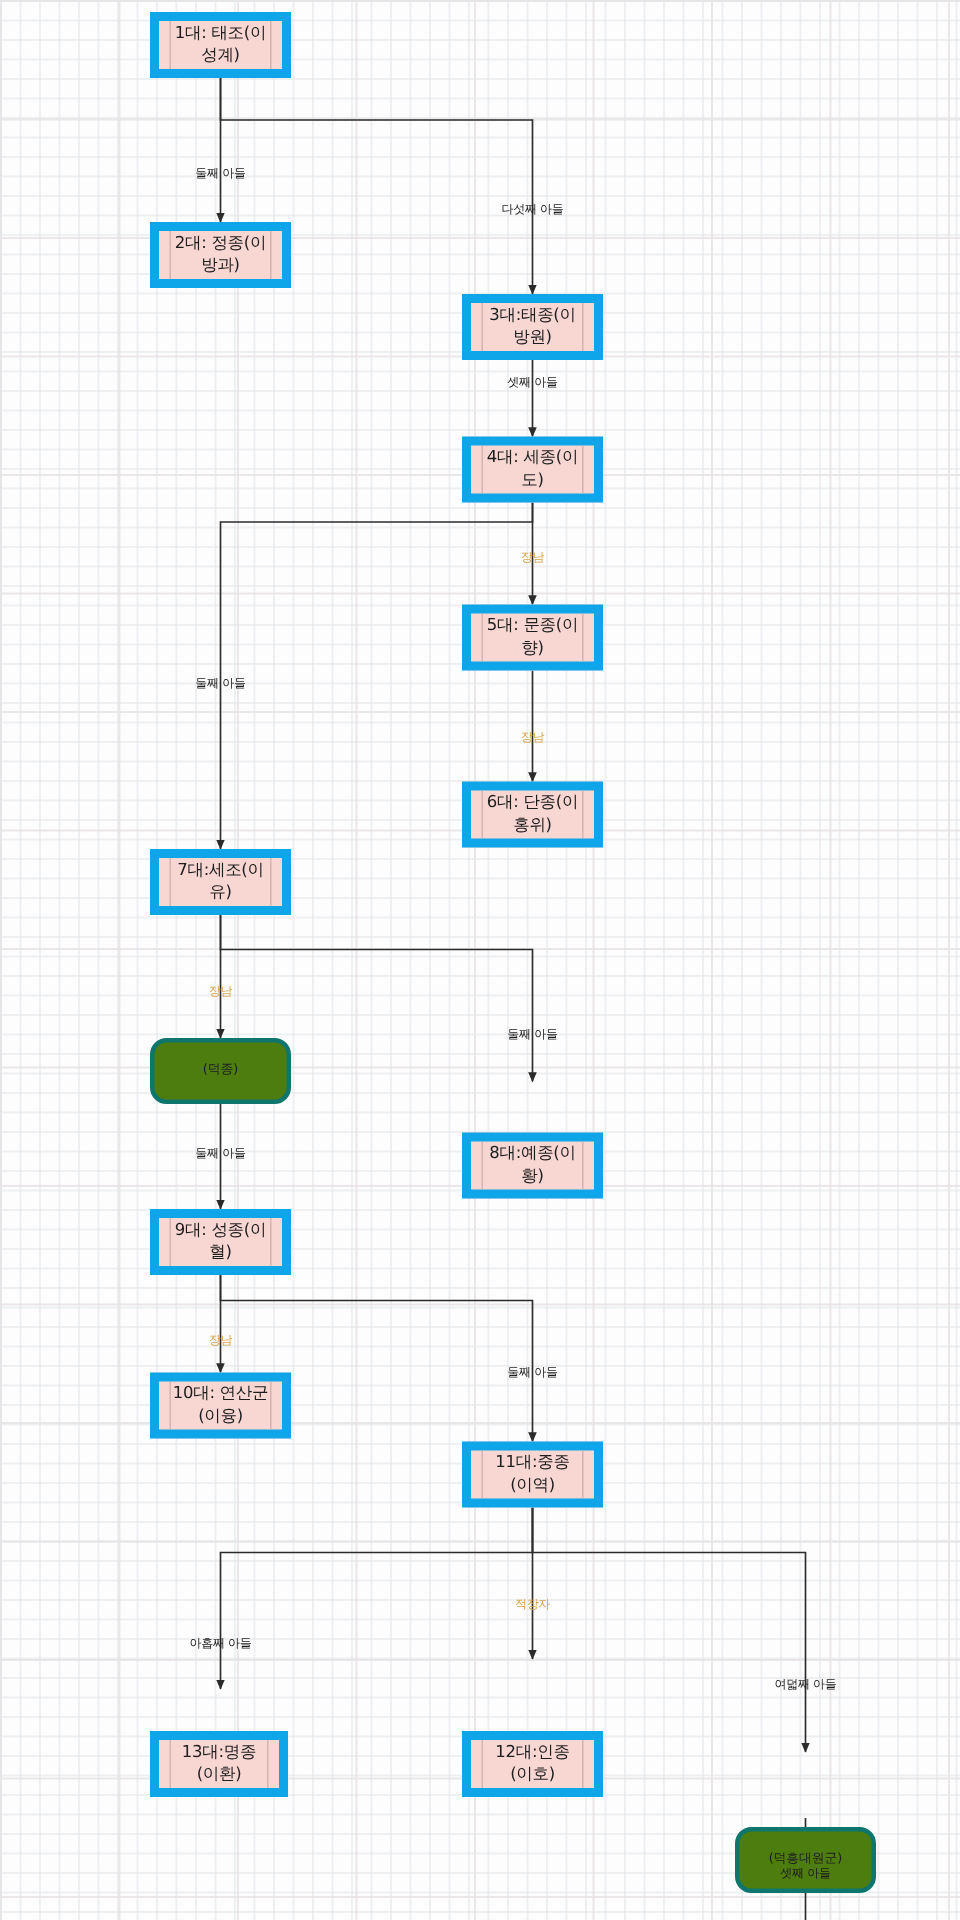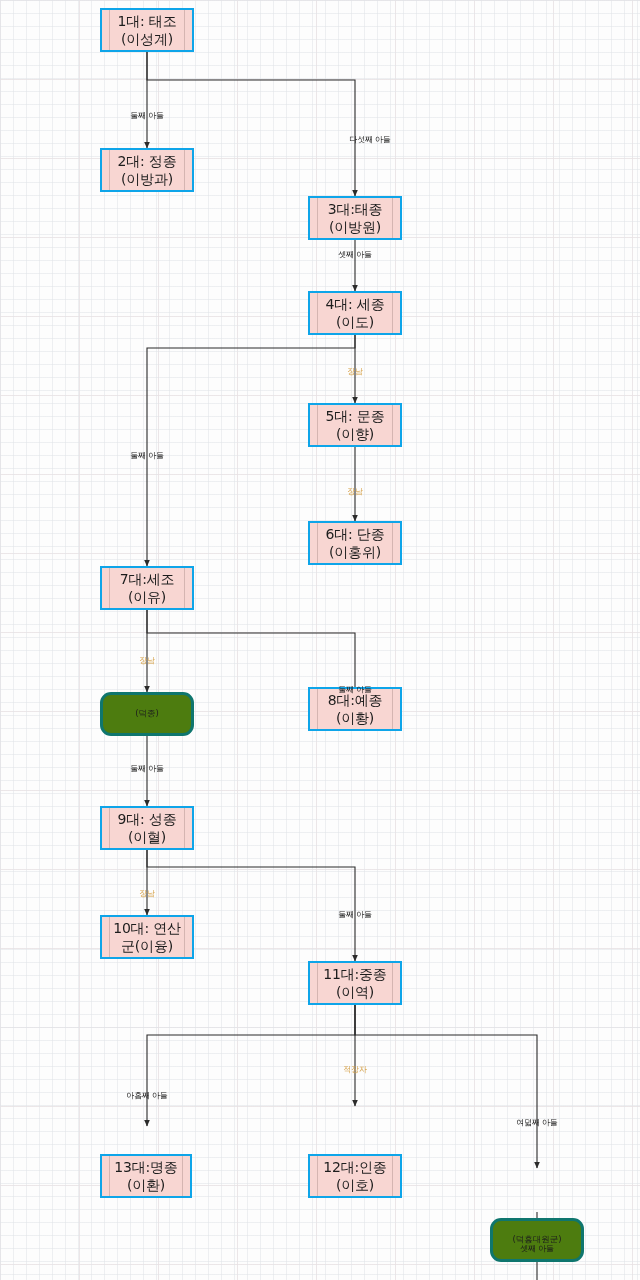--- a/index.html
+++ b/index.html
@@ -30,22 +30,22 @@
     position:absolute;
     box-sizing:border-box;
     display:flex;align-items:center;justify-content:center;
     text-align:center;
     color:#1d1d1d;
     line-height:1.32;
     white-space:pre-line;
   }
   .node.king{
     background:#f8d6d2;
-    border:2px solid #0ea5e9;
-    font-size:14px;
+    border:6px solid #0ea5e9;
+    font-size:11px;
     letter-spacing:-.2px;
   }
   
   .node.king::before,.node.king::after{
     content:"";position:absolute;top:0;bottom:0;width:1px;
     background:#c9a9a6;opacity:.75;
   }
   .node.king::before{left:7px;}
   .node.king::after{right:7px;}
   .node.ghost{
@@ -100,31 +100,31 @@
   </svg>
   <div id="node-layer">
       <div class="node king" style="left: 100px; top: 8px; width: 94px; height: 44px;"><span class="txt">1대: 태조(이성계)</span></div>
       <div class="node king" style="left: 100px; top: 148px; width: 94px; height: 44px;"><span class="txt">2대: 정종(이방과)</span></div>
       <div class="node king" style="left: 308px; top: 196px; width: 94px; height: 44px;"><span class="txt">3대:태종(이방원)</span></div>
       <div class="node king" style="left: 308px; top: 291px; width: 94px; height: 44px;"><span class="txt">4대: 세종(이도)</span></div>
       <div class="node king" style="left: 308px; top: 403px; width: 94px; height: 44px;"><span class="txt">5대: 문종(이향)</span></div>
       <div class="node king" style="left: 308px; top: 521px; width: 94px; height: 44px;"><span class="txt">6대: 단종(이홍위)</span></div>
       <div class="node king" style="left: 100px; top: 566px; width: 94px; height: 44px;"><span class="txt">7대:세조(이유)</span></div>
       <div class="node ghost" style="left: 100px; top: 692px; width: 94px; height: 44px;"><span class="txt">(덕종)</span></div>
-      <div class="node king" style="left: 308px; top: 687px; width: 94px; height: 44px;"><span class="txt">8대:예종(이황)</span></div>
+      <div class="node king" style="left: 308px; top: 755px; width: 94px; height: 44px;"><span class="txt">8대:예종(이황)</span></div>
       <div class="node king" style="left: 100px; top: 806px; width: 94px; height: 44px;"><span class="txt">9대: 성종(이혈)</span></div>
       <div class="node king" style="left: 100px; top: 915px; width: 94px; height: 44px; justify-content: center;"><span class="txt">10대: 연산군(이융)</span></div>
       <div class="node king" style="left: 308px; top: 961px; width: 94px; height: 44px;"><span class="txt">11대:중종(이역)</span></div>
       <div class="node king" style="left: 308px; top: 1106px; width: 94px; height: 44px; margin-top: 48px;"><span class="txt">12대:인종(이호)</span></div>
       <div class="node king" style="left: 100px; top: 1126px; width: 92px; height: 44px; margin-top: 28px;"><span class="txt">13대:명종(이환)</span></div>
       <div class="node ghost" style="left: 490px; top: 1218px; width: 94px; height: 44px;"><span class="txt">(덕흥대원군)</span></div>
     </div>
   <div id="label-layer">
       <div class="elabel" style="left: 147px; top: 110px;">둘째 아들</div>
-      <div class="elabel" style="left: 355px; top: 134px; margin-left: 15px;">다섯째 아들</div>
+      <div class="elabel" style="left: 355px; top: 134px;">다섯째 아들</div>
       <div class="elabel" style="left: 355px; top: 249px;">셋째 아들</div>
       <div class="elabel accent" style="left: 355px; top: 366px;">장남</div>
       <div class="elabel accent" style="left: 355px; top: 486px;">장남</div>
       <div class="elabel" style="left: 147px; top: 450px;">둘째 아들</div>
       <div class="elabel accent" style="left: 147px; top: 655px;">장남</div>
       <div class="elabel" style="left: 355px; top: 684px;">둘째 아들</div>
       <div class="elabel" style="left: 147px; top: 763px;">둘째 아들</div>
       <div class="elabel accent" style="left: 147px; top: 888px;">장남</div>
       <div class="elabel" style="left: 355px; top: 909px;">둘째 아들</div>
       <div class="elabel accent" style="left: 355px; top: 1064px;">적장자</div>

